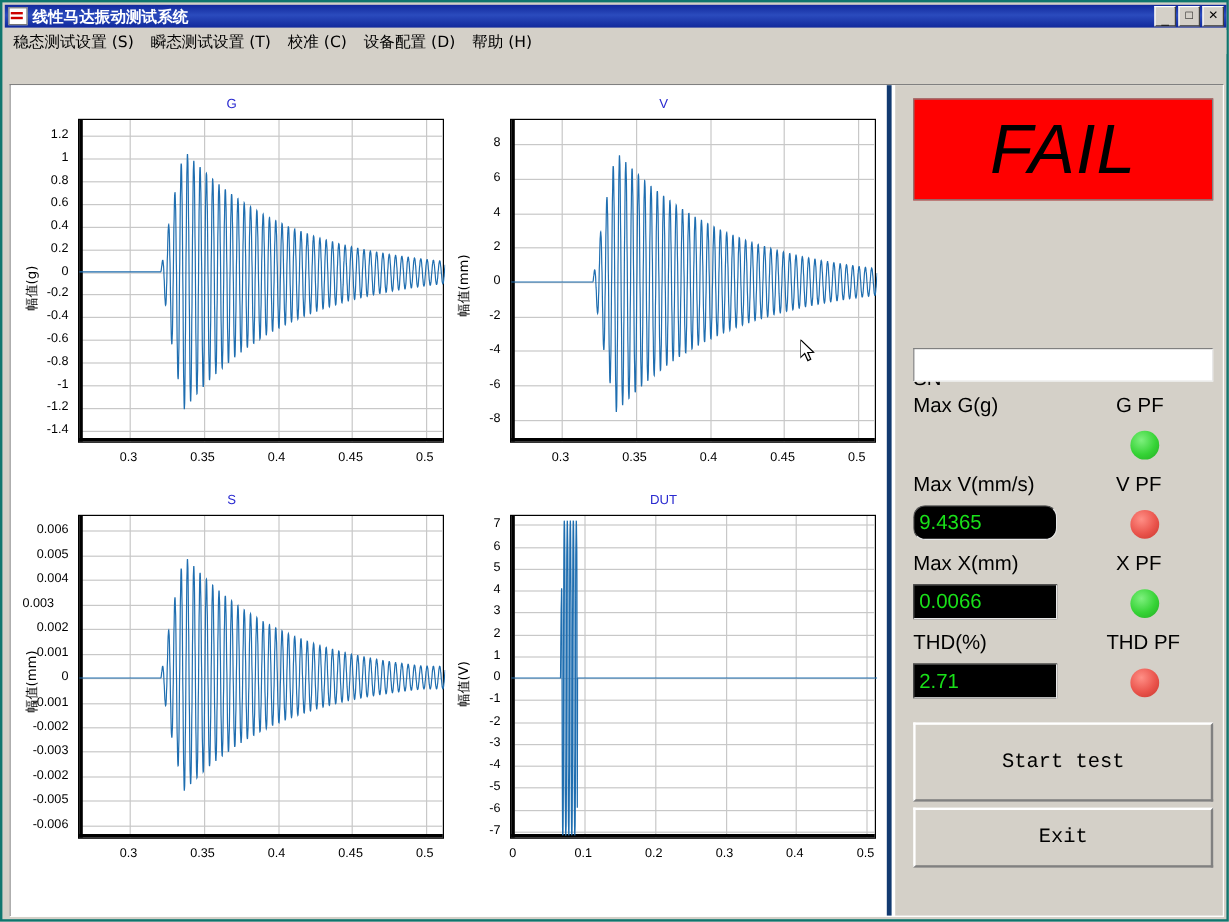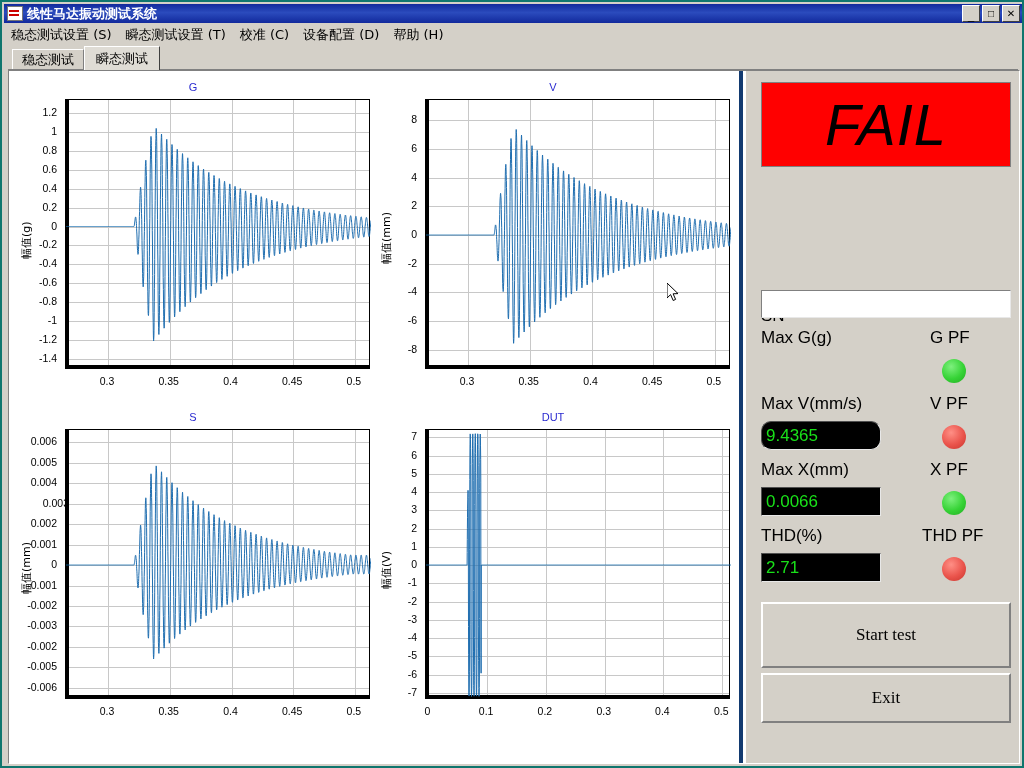--- a/index.html
+++ b/index.html
@@ -149,21 +149,21 @@
   }
   .num-val{font-size:17px;color:#19e019;font-family:"Liberation Sans",sans-serif;}
   .led{position:absolute;width:24px;height:24px;border-radius:50%;}
   .led.green{background:radial-gradient(circle at 38% 32%,#7ef07e,#36d336 55%,#22ac22);}
   .led.red{background:radial-gradient(circle at 38% 32%,#ff8f86,#ea544c 55%,#c8352d);}
   .btn{
     position:absolute;background:#d4d0c8;
     border-top:2px solid #ffffff;border-left:2px solid #ffffff;
     border-right:2px solid #808080;border-bottom:2px solid #808080;
     box-sizing:border-box;display:flex;align-items:center;justify-content:center;
-    font-size:17px;color:#000;font-family:Liberation Serif, serif;
+    font-size:17px;color:#000;font-family:Liberation Mono, monospace;
   }
   .cursor{
     position:absolute;width:12px;height:19px;pointer-events:none;z-index:30;
   }
 </style>
 </head>
 <body>
 
 <div class="window">
 
@@ -184,25 +184,20 @@
   </div>
 
   <div class="menubar">
     <div class="menu-item">稳态测试设置 (S)</div>
     <div class="menu-item">瞬态测试设置 (T)</div>
     <div class="menu-item">校准 (C)</div>
     <div class="menu-item">设备配置 (D)</div>
     <div class="menu-item">帮助 (H)</div>
   </div>
 
-  <div class="tabstrip">
-    <div class="tabline"></div>
-    <div class="tab inactive">稳态测试</div>
-    <div class="tab active">瞬态测试</div>
-  </div>
 
   <div class="content">
 
     <div class="charts-pane">
       <div id="chart-g" class="chart" style="left:0px;top:8px;width:368px;height:320px;">
           <div class="chart-title" style="top:2px;left:0;width:368px;">G</div>
           <div class="ylabel" style="left:10px;top:180px;">幅值(g)</div>
           <div class="plot" style="left:56px;top:20px;width:305px;height:270px;">
             <div class="gridline-h" style="top:13.2px;"></div>
             <div class="gridline-h" style="top:32.1px;"></div>
@@ -312,21 +307,21 @@
             <div class="gridline-v" style="left:288.9px;"></div>
             <div class="ax-spine-l"></div>
             <div class="ax-spine-b"></div>
             <svg class="wave" width="305" height="270" viewBox="0 0 305 270">
               <polyline points="0.0,135.0 0.1,135.0 0.2,135.0 0.4,135.0 0.5,135.0 0.6,135.0 0.7,135.0 0.8,135.0 0.9,135.0 1.1,135.0 1.2,135.0 1.3,135.0 1.4,135.0 1.5,135.0 1.6,135.0 1.8,135.0 1.9,135.0 2.0,135.0 2.1,135.0 2.2,135.0 2.3,135.0 2.5,135.0 2.6,135.0 2.7,135.0 2.8,135.0 2.9,135.0 3.0,135.0 3.2,135.0 3.3,135.0 3.4,135.0 3.5,135.0 3.6,135.0 3.8,135.0 3.9,135.0 4.0,135.0 4.1,135.0 4.2,135.0 4.3,135.0 4.5,135.0 4.6,135.0 4.7,135.0 4.8,135.0 4.9,135.0 5.0,135.0 5.2,135.0 5.3,135.0 5.4,135.0 5.5,135.0 5.6,135.0 5.7,135.0 5.9,135.0 6.0,135.0 6.1,135.0 6.2,135.0 6.3,135.0 6.5,135.0 6.6,135.0 6.7,135.0 6.8,135.0 6.9,135.0 7.0,135.0 7.2,135.0 7.3,135.0 7.4,135.0 7.5,135.0 7.6,135.0 7.7,135.0 7.9,135.0 8.0,135.0 8.1,135.0 8.2,135.0 8.3,135.0 8.4,135.0 8.6,135.0 8.7,135.0 8.8,135.0 8.9,135.0 9.0,135.0 9.1,135.0 9.3,135.0 9.4,135.0 9.5,135.0 9.6,135.0 9.7,135.0 9.9,135.0 10.0,135.0 10.1,135.0 10.2,135.0 10.3,135.0 10.4,135.0 10.6,135.0 10.7,135.0 10.8,135.0 10.9,135.0 11.0,135.0 11.1,135.0 11.3,135.0 11.4,135.0 11.5,135.0 11.6,135.0 11.7,135.0 11.8,135.0 12.0,135.0 12.1,135.0 12.2,135.0 12.3,135.0 12.4,135.0 12.6,135.0 12.7,135.0 12.8,135.0 12.9,135.0 13.0,135.0 13.1,135.0 13.3,135.0 13.4,135.0 13.5,135.0 13.6,135.0 13.7,135.0 13.8,135.0 14.0,135.0 14.1,135.0 14.2,135.0 14.3,135.0 14.4,135.0 14.5,135.0 14.7,135.0 14.8,135.0 14.9,135.0 15.0,135.0 15.1,135.0 15.2,135.0 15.4,135.0 15.5,135.0 15.6,135.0 15.7,135.0 15.8,135.0 16.0,135.0 16.1,135.0 16.2,135.0 16.3,135.0 16.4,135.0 16.5,135.0 16.7,135.0 16.8,135.0 16.9,135.0 17.0,135.0 17.1,135.0 17.2,135.0 17.4,135.0 17.5,135.0 17.6,135.0 17.7,135.0 17.8,135.0 17.9,135.0 18.1,135.0 18.2,135.0 18.3,135.0 18.4,135.0 18.5,135.0 18.7,135.0 18.8,135.0 18.9,135.0 19.0,135.0 19.1,135.0 19.2,135.0 19.4,135.0 19.5,135.0 19.6,135.0 19.7,135.0 19.8,135.0 19.9,135.0 20.1,135.0 20.2,135.0 20.3,135.0 20.4,135.0 20.5,135.0 20.6,135.0 20.8,135.0 20.9,135.0 21.0,135.0 21.1,135.0 21.2,135.0 21.4,135.0 21.5,135.0 21.6,135.0 21.7,135.0 21.8,135.0 21.9,135.0 22.1,135.0 22.2,135.0 22.3,135.0 22.4,135.0 22.5,135.0 22.6,135.0 22.8,135.0 22.9,135.0 23.0,135.0 23.1,135.0 23.2,135.0 23.3,135.0 23.5,135.0 23.6,135.0 23.7,135.0 23.8,135.0 23.9,135.0 24.0,135.0 24.2,135.0 24.3,135.0 24.4,135.0 24.5,135.0 24.6,135.0 24.8,135.0 24.9,135.0 25.0,135.0 25.1,135.0 25.2,135.0 25.3,135.0 25.5,135.0 25.6,135.0 25.7,135.0 25.8,135.0 25.9,135.0 26.0,135.0 26.2,135.0 26.3,135.0 26.4,135.0 26.5,135.0 26.6,135.0 26.7,135.0 26.9,135.0 27.0,135.0 27.1,135.0 27.2,135.0 27.3,135.0 27.4,135.0 27.6,135.0 27.7,135.0 27.8,135.0 27.9,135.0 28.0,135.0 28.2,135.0 28.3,135.0 28.4,135.0 28.5,135.0 28.6,135.0 28.7,135.0 28.9,135.0 29.0,135.0 29.1,135.0 29.2,135.0 29.3,135.0 29.4,135.0 29.6,135.0 29.7,135.0 29.8,135.0 29.9,135.0 30.0,135.0 30.1,135.0 30.3,135.0 30.4,135.0 30.5,135.0 30.6,135.0 30.7,135.0 30.9,135.0 31.0,135.0 31.1,135.0 31.2,135.0 31.3,135.0 31.4,135.0 31.6,135.0 31.7,135.0 31.8,135.0 31.9,135.0 32.0,135.0 32.1,135.0 32.3,135.0 32.4,135.0 32.5,135.0 32.6,135.0 32.7,135.0 32.8,135.0 33.0,135.0 33.1,135.0 33.2,135.0 33.3,135.0 33.4,135.0 33.6,135.0 33.7,135.0 33.8,135.0 33.9,135.0 34.0,135.0 34.1,135.0 34.3,135.0 34.4,135.0 34.5,135.0 34.6,135.0 34.7,135.0 34.8,135.0 35.0,135.0 35.1,135.0 35.2,135.0 35.3,135.0 35.4,135.0 35.5,135.0 35.7,135.0 35.8,135.0 35.9,135.0 36.0,135.0 36.1,135.0 36.2,135.0 36.4,135.0 36.5,135.0 36.6,135.0 36.7,135.0 36.8,135.0 37.0,135.0 37.1,135.0 37.2,135.0 37.3,135.0 37.4,135.0 37.5,135.0 37.7,135.0 37.8,135.0 37.9,135.0 38.0,135.0 38.1,135.0 38.2,135.0 38.4,135.0 38.5,135.0 38.6,135.0 38.7,135.0 38.8,135.0 38.9,135.0 39.1,135.0 39.2,135.0 39.3,135.0 39.4,135.0 39.5,135.0 39.6,135.0 39.8,135.0 39.9,135.0 40.0,135.0 40.1,135.0 40.2,135.0 40.4,135.0 40.5,135.0 40.6,135.0 40.7,135.0 40.8,135.0 40.9,135.0 41.1,135.0 41.2,135.0 41.3,135.0 41.4,135.0 41.5,135.0 41.6,135.0 41.8,135.0 41.9,135.0 42.0,135.0 42.1,135.0 42.2,135.0 42.3,135.0 42.5,135.0 42.6,135.0 42.7,135.0 42.8,135.0 42.9,135.0 43.1,135.0 43.2,135.0 43.3,135.0 43.4,135.0 43.5,135.0 43.6,135.0 43.8,135.0 43.9,135.0 44.0,135.0 44.1,135.0 44.2,135.0 44.3,135.0 44.5,135.0 44.6,135.0 44.7,135.0 44.8,135.0 44.9,135.0 45.0,135.0 45.2,135.0 45.3,135.0 45.4,135.0 45.5,135.0 45.6,135.0 45.8,135.0 45.9,135.0 46.0,135.0 46.1,135.0 46.2,135.0 46.3,135.0 46.5,135.0 46.6,135.0 46.7,135.0 46.8,135.0 46.9,135.0 47.0,135.0 47.2,135.0 47.3,135.0 47.4,135.0 47.5,135.0 47.6,135.0 47.7,135.0 47.9,135.0 48.0,135.0 48.1,135.0 48.2,135.0 48.3,135.0 48.4,135.0 48.6,135.0 48.7,135.0 48.8,135.0 48.9,135.0 49.0,135.0 49.2,135.0 49.3,135.0 49.4,135.0 49.5,135.0 49.6,135.0 49.7,135.0 49.9,135.0 50.0,135.0 50.1,135.0 50.2,135.0 50.3,135.0 50.4,135.0 50.6,135.0 50.7,135.0 50.8,135.0 50.9,135.0 51.0,135.0 51.1,135.0 51.3,135.0 51.4,135.0 51.5,135.0 51.6,135.0 51.7,135.0 51.8,135.0 52.0,135.0 52.1,135.0 52.2,135.0 52.3,135.0 52.4,135.0 52.6,135.0 52.7,135.0 52.8,135.0 52.9,135.0 53.0,135.0 53.1,135.0 53.3,135.0 53.4,135.0 53.5,135.0 53.6,135.0 53.7,135.0 53.8,135.0 54.0,135.0 54.1,135.0 54.2,135.0 54.3,135.0 54.4,135.0 54.5,135.0 54.7,135.0 54.8,135.0 54.9,135.0 55.0,135.0 55.1,135.0 55.3,135.0 55.4,135.0 55.5,135.0 55.6,135.0 55.7,135.0 55.8,135.0 56.0,135.0 56.1,135.0 56.2,135.0 56.3,135.0 56.4,135.0 56.5,135.0 56.7,135.0 56.8,135.0 56.9,135.0 57.0,135.0 57.1,135.0 57.2,135.0 57.4,135.0 57.5,135.0 57.6,135.0 57.7,135.0 57.8,135.0 58.0,135.0 58.1,135.0 58.2,135.0 58.3,135.0 58.4,135.0 58.5,135.0 58.7,135.0 58.8,135.0 58.9,135.0 59.0,135.0 59.1,135.0 59.2,135.0 59.4,135.0 59.5,135.0 59.6,135.0 59.7,135.0 59.8,135.0 59.9,135.0 60.1,135.0 60.2,135.0 60.3,135.0 60.4,135.0 60.5,135.0 60.6,135.0 60.8,135.0 60.9,135.0 61.0,135.0 61.1,135.0 61.2,135.0 61.4,135.0 61.5,135.0 61.6,135.0 61.7,135.0 61.8,135.0 61.9,135.0 62.1,135.0 62.2,135.0 62.3,135.0 62.4,135.0 62.5,135.0 62.6,135.0 62.8,135.0 62.9,135.0 63.0,135.0 63.1,135.0 63.2,135.0 63.3,135.0 63.5,135.0 63.6,135.0 63.7,135.0 63.8,135.0 63.9,135.0 64.0,135.0 64.2,135.0 64.3,135.0 64.4,135.0 64.5,135.0 64.6,135.0 64.8,135.0 64.9,135.0 65.0,135.0 65.1,135.0 65.2,135.0 65.3,135.0 65.5,135.0 65.6,135.0 65.7,135.0 65.8,135.0 65.9,135.0 66.0,135.0 66.2,135.0 66.3,135.0 66.4,135.0 66.5,135.0 66.6,135.0 66.7,135.0 66.9,135.0 67.0,135.0 67.1,135.0 67.2,135.0 67.3,135.0 67.5,135.0 67.6,135.0 67.7,135.0 67.8,135.0 67.9,135.0 68.0,134.9 68.2,134.6 68.3,134.0 68.4,133.3 68.5,132.5 68.6,131.6 68.7,130.5 68.9,129.5 69.0,128.5 69.1,127.5 69.2,126.7 69.3,126.0 69.4,125.5 69.6,125.3 69.7,125.3 69.8,125.7 69.9,126.3 70.0,127.3 70.1,128.6 70.3,130.2 70.4,132.1 70.5,134.2 70.6,136.4 70.7,138.8 70.9,141.2 71.0,143.7 71.1,146.2 71.2,148.6 71.3,150.8 71.4,152.9 71.6,154.6 71.7,156.1 71.8,157.2 71.9,157.8 72.0,158.0 72.1,157.7 72.3,156.9 72.4,155.6 72.5,153.8 72.6,151.5 72.7,148.7 72.8,145.5 73.0,141.9 73.1,138.0 73.2,133.8 73.3,129.2 73.4,124.5 73.6,119.8 73.7,115.3 73.8,111.0 73.9,107.0 74.0,103.4 74.1,100.4 74.3,98.0 74.4,96.3 74.5,95.3 74.6,95.1 74.7,95.7 74.8,97.1 75.0,99.4 75.1,102.4 75.2,106.2 75.3,110.8 75.4,115.9 75.5,121.6 75.7,127.7 75.8,134.1 75.9,140.3 76.0,146.4 76.1,152.5 76.3,158.4 76.4,164.0 76.5,169.1 76.6,173.7 76.7,177.6 76.8,180.7 77.0,183.0 77.1,184.3 77.2,184.7 77.3,184.1 77.4,182.5 77.5,179.9 77.7,176.4 77.8,171.9 77.9,166.6 78.0,160.6 78.1,153.9 78.2,146.7 78.4,139.1 78.5,131.0 78.6,122.4 78.7,114.0 78.8,105.7 78.9,97.9 79.1,90.7 79.2,84.3 79.3,78.7 79.4,74.2 79.5,70.8 79.7,68.7 79.8,67.8 79.9,68.2 80.0,70.0 80.1,73.1 80.2,77.6 80.4,83.2 80.5,89.9 80.6,97.7 80.7,106.3 80.8,115.7 80.9,125.5 81.1,135.7 81.2,145.2 81.3,154.7 81.4,163.9 81.5,172.7 81.6,180.8 81.8,188.2 81.9,194.6 82.0,199.9 82.1,204.0 82.2,206.8 82.4,208.2 82.5,208.1 82.6,206.6 82.7,203.7 82.8,199.3 82.9,193.6 83.1,186.7 83.2,178.7 83.3,169.7 83.4,159.9 83.5,149.4 83.6,138.6 83.8,126.9 83.9,114.9 84.0,103.2 84.1,92.0 84.2,81.4 84.3,71.9 84.5,63.4 84.6,56.3 84.7,50.7 84.8,46.7 84.9,44.4 85.0,43.8 85.2,45.1 85.3,48.1 85.4,52.9 85.5,59.4 85.6,67.5 85.8,77.0 85.9,87.7 86.0,99.5 86.1,112.1 86.2,125.3 86.3,138.5 86.5,151.0 86.6,163.3 86.7,175.1 86.8,186.3 86.9,196.6 87.0,205.7 87.2,213.6 87.3,220.0 87.4,224.7 87.5,227.7 87.6,228.9 87.7,227.9 87.9,224.9 88.0,220.1 88.1,213.7 88.2,205.7 88.3,196.4 88.4,185.9 88.6,174.4 88.7,162.2 88.8,149.5 88.9,136.5 89.0,122.6 89.2,108.8 89.3,95.6 89.4,83.1 89.5,71.8 89.6,61.6 89.7,53.0 89.9,46.0 90.0,40.8 90.1,37.4 90.2,35.9 90.3,36.4 90.4,38.8 90.6,43.1 90.7,49.2 90.8,57.0 90.9,66.3 91.0,76.9 91.1,88.6 91.3,101.2 91.4,114.4 91.5,127.9 91.6,141.1 91.7,153.5 91.9,165.6 92.0,177.0 92.1,187.6 92.2,197.1 92.3,205.3 92.4,212.2 92.6,217.5 92.7,221.2 92.8,223.1 92.9,223.4 93.0,221.9 93.1,218.7 93.3,213.9 93.4,207.5 93.5,199.8 93.6,190.8 93.7,180.7 93.8,169.7 94.0,158.1 94.1,146.1 94.2,133.8 94.3,120.6 94.4,107.7 94.6,95.4 94.7,83.9 94.8,73.5 94.9,64.2 95.0,56.4 95.1,50.2 95.3,45.6 95.4,42.8 95.5,41.8 95.6,42.6 95.7,45.3 95.8,49.7 96.0,55.8 96.1,63.4 96.2,72.3 96.3,82.5 96.4,93.7 96.5,105.7 96.7,118.2 96.8,131.0 96.9,143.2 97.0,154.8 97.1,166.0 97.2,176.6 97.4,186.4 97.5,195.0 97.6,202.5 97.7,208.7 97.8,213.4 98.0,216.5 98.1,218.1 98.2,217.9 98.3,216.2 98.4,212.9 98.5,208.1 98.7,201.8 98.8,194.2 98.9,185.6 99.0,175.9 99.1,165.5 99.2,154.4 99.4,143.1 99.5,131.3 99.6,118.9 99.7,106.9 99.8,95.5 99.9,84.9 100.1,75.2 100.2,66.8 100.3,59.8 100.4,54.2 100.5,50.3 100.6,48.0 100.8,47.4 100.9,48.5 101.0,51.4 101.1,55.9 101.2,61.9 101.4,69.3 101.5,78.0 101.6,87.8 101.7,98.5 101.8,109.9 101.9,121.7 102.1,133.8 102.2,145.0 102.3,155.9 102.4,166.3 102.5,176.1 102.6,185.1 102.8,193.0 102.9,199.8 103.0,205.3 103.1,209.4 103.2,212.1 103.3,213.2 103.5,212.8 103.6,210.8 103.7,207.4 103.8,202.6 103.9,196.4 104.1,189.1 104.2,180.7 104.3,171.5 104.4,161.5 104.5,151.1 104.6,140.4 104.8,129.1 104.9,117.5 105.0,106.3 105.1,95.7 105.2,85.9 105.3,77.1 105.5,69.4 105.6,63.1 105.7,58.1 105.8,54.7 105.9,52.9 106.0,52.7 106.2,54.1 106.3,57.1 106.4,61.6 106.5,67.6 106.6,74.8 106.8,83.2 106.9,92.6 107.0,102.8 107.1,113.6 107.2,124.8 107.3,136.1 107.5,146.5 107.6,156.7 107.7,166.4 107.8,175.5 107.9,183.7 108.0,191.0 108.2,197.1 108.3,202.0 108.4,205.6 108.5,207.8 108.6,208.5 108.7,207.9 108.9,205.7 109.0,202.2 109.1,197.4 109.2,191.4 109.3,184.3 109.4,176.2 109.6,167.4 109.7,157.9 109.8,148.1 109.9,137.9 110.0,127.2 110.2,116.4 110.3,105.9 110.4,96.1 110.5,87.0 110.6,79.0 110.7,72.0 110.9,66.3 111.0,62.0 111.1,59.1 111.2,57.7 111.3,57.8 111.4,59.4 111.6,62.6 111.7,67.1 111.8,72.9 111.9,80.0 112.0,88.1 112.1,97.1 112.3,106.8 112.4,117.1 112.5,127.7 112.6,138.1 112.7,147.8 112.8,157.3 113.0,166.3 113.1,174.7 113.2,182.3 113.3,188.9 113.4,194.4 113.6,198.8 113.7,201.9 113.8,203.7 113.9,204.1 114.0,203.2 114.1,200.9 114.3,197.4 114.4,192.6 114.5,186.7 114.6,179.8 114.7,172.1 114.8,163.7 115.0,154.7 115.1,145.3 115.2,135.8 115.3,125.5 115.4,115.4 115.5,105.7 115.7,96.6 115.8,88.3 115.9,80.9 116.0,74.6 116.1,69.5 116.3,65.7 116.4,63.2 116.5,62.2 116.6,62.6 116.7,64.5 116.8,67.7 117.0,72.2 117.1,77.9 117.2,84.8 117.3,92.6 117.4,101.2 117.5,110.5 117.7,120.2 117.8,130.2 117.9,139.8 118.0,148.9 118.1,157.8 118.2,166.1 118.4,173.9 118.5,180.8 118.6,186.8 118.7,191.8 118.8,195.7 119.0,198.4 119.1,199.8 119.2,199.9 119.3,198.8 119.4,196.4 119.5,192.8 119.7,188.1 119.8,182.4 119.9,175.7 120.0,168.3 120.1,160.2 120.2,151.7 120.4,142.9 120.5,133.8 120.6,124.1 120.7,114.6 120.8,105.6 120.9,97.2 121.1,89.5 121.2,82.8 121.3,77.1 121.4,72.5 121.5,69.2 121.6,67.2 121.8,66.5 121.9,67.2 122.0,69.2 122.1,72.5 122.2,77.0 122.4,82.6 122.5,89.2 122.6,96.8 122.7,105.0 122.8,113.8 122.9,123.0 123.1,132.4 123.2,141.3 123.3,149.9 123.4,158.1 123.5,165.8 123.6,173.0 123.8,179.3 123.9,184.8 124.0,189.3 124.1,192.7 124.2,194.9 124.3,196.0 124.5,195.9 124.6,194.6 124.7,192.1 124.8,188.5 124.9,183.9 125.1,178.3 125.2,171.9 125.3,164.8 125.4,157.1 125.5,149.0 125.6,140.6 125.8,132.0 125.9,122.9 126.0,114.1 126.1,105.7 126.2,97.9 126.3,90.9 126.5,84.7 126.6,79.6 126.7,75.5 126.8,72.7 126.9,71.0 127.0,70.7 127.2,71.5 127.3,73.7 127.4,77.0 127.5,81.5 127.6,87.0 127.7,93.4 127.9,100.6 128.0,108.5 128.1,116.8 128.2,125.6 128.3,134.4 128.5,142.6 128.6,150.6 128.7,158.3 128.8,165.4 128.9,172.0 129.0,177.8 129.2,182.8 129.3,186.8 129.4,189.8 129.5,191.7 129.6,192.4 129.7,192.1 129.9,190.6 130.0,188.1 130.1,184.5 130.2,179.9 130.3,174.5 130.4,168.3 130.6,161.5 130.7,154.2 130.8,146.5 130.9,138.7 131.0,130.4 131.2,121.9 131.3,113.6 131.4,105.9 131.5,98.7 131.6,92.2 131.7,86.6 131.9,82.0 132.0,78.4 132.1,76.0 132.2,74.7 132.3,74.6 132.4,75.7 132.6,77.9 132.7,81.3 132.8,85.7 132.9,91.0 133.0,97.2 133.1,104.1 133.3,111.7 133.4,119.6 133.5,127.8 133.6,136.1 133.7,143.7 133.8,151.2 134.0,158.3 134.1,164.9 134.2,171.0 134.3,176.3 134.4,180.8 134.6,184.3 134.7,186.9 134.8,188.5 134.9,189.0 135.0,188.5 135.1,186.9 135.3,184.3 135.4,180.7 135.5,176.3 135.6,171.0 135.7,165.1 135.8,158.6 136.0,151.6 136.1,144.3 136.2,136.9 136.3,129.0 136.4,121.0 136.5,113.4 136.7,106.2 136.8,99.5 136.9,93.6 137.0,88.6 137.1,84.4 137.2,81.3 137.4,79.2 137.5,78.2 137.6,78.3 137.7,79.6 137.8,81.9 138.0,85.2 138.1,89.6 138.2,94.8 138.3,100.8 138.4,107.4 138.5,114.6 138.7,122.1 138.8,129.9 138.9,137.5 139.0,144.7 139.1,151.6 139.2,158.2 139.4,164.4 139.5,169.9 139.6,174.8 139.7,178.8 139.8,182.0 139.9,184.2 140.1,185.5 140.2,185.8 140.3,185.0 140.4,183.3 140.5,180.7 140.7,177.2 140.8,172.8 140.9,167.7 141.0,162.0 141.1,155.8 141.2,149.2 141.4,142.3 141.5,135.3 141.6,127.8 141.7,120.3 141.8,113.2 141.9,106.6 142.1,100.5 142.2,95.1 142.3,90.5 142.4,86.7 142.5,84.0 142.6,82.2 142.8,81.5 142.9,81.9 143.0,83.2 143.1,85.6 143.2,89.0 143.4,93.2 143.5,98.3 143.6,104.1 143.7,110.4 143.8,117.2 143.9,124.4 144.1,131.7 144.2,138.8 144.3,145.5 144.4,152.0 144.5,158.1 144.6,163.7 144.8,168.8 144.9,173.2 145.0,176.9 145.1,179.7 145.2,181.6 145.3,182.6 145.5,182.7 145.6,181.8 145.7,180.0 145.8,177.4 145.9,173.9 146.0,169.6 146.2,164.7 146.3,159.2 146.4,153.3 146.5,147.0 146.6,140.5 146.8,133.9 146.9,126.7 147.0,119.8 147.1,113.2 147.2,107.0 147.3,101.4 147.5,96.5 147.6,92.3 147.7,89.0 147.8,86.6 147.9,85.2 148.0,84.7 148.2,85.2 148.3,86.7 148.4,89.2 148.5,92.5 148.6,96.7 148.7,101.6 148.9,107.1 149.0,113.2 149.1,119.7 149.2,126.4 149.3,133.4 149.4,139.9 149.6,146.1 149.7,152.2 149.8,157.8 149.9,163.1 150.0,167.7 150.2,171.7 150.3,175.0 150.4,177.4 150.5,179.1 150.6,179.8 150.7,179.7 150.9,178.7 151.0,176.9 151.1,174.2 151.2,170.8 151.3,166.6 151.4,161.9 151.6,156.7 151.7,151.0 151.8,145.1 151.9,138.9 152.0,132.5 152.1,125.9 152.3,119.4 152.4,113.3 152.5,107.6 152.6,102.4 152.7,97.9 152.9,94.2 153.0,91.2 153.1,89.2 153.2,88.0 153.3,87.7 153.4,88.4 153.6,90.0 153.7,92.5 153.8,95.8 153.9,99.9 154.0,104.6 154.1,109.9 154.3,115.7 154.4,121.9 154.5,128.3 154.6,134.8 154.7,140.8 154.8,146.7 155.0,152.3 155.1,157.5 155.2,162.3 155.3,166.6 155.4,170.2 155.6,173.1 155.7,175.3 155.8,176.7 155.9,177.2 156.0,176.9 156.1,175.8 156.3,173.9 156.4,171.2 156.5,167.9 156.6,163.9 156.7,159.3 156.8,154.3 157.0,148.9 157.1,143.3 157.2,137.5 157.3,131.4 157.4,125.1 157.5,119.1 157.7,113.4 157.8,108.2 157.9,103.4 158.0,99.3 158.1,96.0 158.2,93.4 158.4,91.6 158.5,90.7 158.6,90.6 158.7,91.5 158.8,93.1 159.0,95.6 159.1,98.9 159.2,102.8 159.3,107.4 159.4,112.5 159.5,118.1 159.7,123.9 159.8,130.0 159.9,136.0 160.0,141.6 160.1,147.1 160.2,152.3 160.4,157.2 160.5,161.6 160.6,165.5 160.7,168.7 160.8,171.3 160.9,173.2 161.1,174.3 161.2,174.7 161.3,174.3 161.4,173.1 161.5,171.1 161.6,168.5 161.8,165.2 161.9,161.3 162.0,156.9 162.1,152.1 162.2,147.0 162.4,141.7 162.5,136.2 162.6,130.4 162.7,124.5 162.8,118.9 162.9,113.6 163.1,108.8 163.2,104.5 163.3,100.8 163.4,97.7 163.5,95.5 163.6,94.0 163.8,93.3 163.9,93.4 164.0,94.3 164.1,96.1 164.2,98.6 164.3,101.8 164.5,105.6 164.6,110.0 164.7,114.9 164.8,120.2 164.9,125.7 165.1,131.5 165.2,137.0 165.3,142.3 165.4,147.4 165.5,152.2 165.6,156.7 165.8,160.8 165.9,164.3 166.0,167.3 166.1,169.6 166.2,171.2 166.3,172.1 166.5,172.3 166.6,171.7 166.7,170.5 166.8,168.5 166.9,165.9 167.0,162.7 167.2,158.9 167.3,154.7 167.4,150.1 167.5,145.3 167.6,140.2 167.8,135.1 167.9,129.5 168.0,124.0 168.1,118.8 168.2,113.9 168.3,109.5 168.5,105.5 168.6,102.2 168.7,99.5 168.8,97.5 168.9,96.2 169.0,95.7 169.2,96.0 169.3,97.0 169.4,98.8 169.5,101.3 169.6,104.5 169.7,108.2 169.9,112.4 170.0,117.1 170.1,122.1 170.2,127.4 170.3,132.8 170.4,138.0 170.6,142.9 170.7,147.6 170.8,152.1 170.9,156.3 171.0,160.0 171.2,163.2 171.3,165.8 171.4,167.9 171.5,169.3 171.6,170.0 171.7,170.0 171.9,169.3 172.0,168.0 172.1,166.0 172.2,163.4 172.3,160.3 172.4,156.7 172.6,152.7 172.7,148.3 172.8,143.7 172.9,138.9 173.0,134.0 173.1,128.7 173.3,123.7 173.4,118.8 173.5,114.3 173.6,110.2 173.7,106.6 173.8,103.6 174.0,101.1 174.1,99.4 174.2,98.4 174.3,98.1 174.4,98.5 174.6,99.6 174.7,101.4 174.8,103.9 174.9,107.0 175.0,110.6 175.1,114.7 175.3,119.1 175.4,123.9 175.5,128.9 175.6,134.0 175.7,138.7 175.8,143.3 176.0,147.8 176.1,151.9 176.2,155.7 176.3,159.1 176.4,162.1 176.5,164.4 176.7,166.2 176.8,167.4 176.9,167.9 177.0,167.8 177.1,167.1 177.3,165.7 177.4,163.7 177.5,161.2 177.6,158.1 177.7,154.6 177.8,150.8 178.0,146.6 178.1,142.2 178.2,137.7 178.3,133.0 178.4,128.1 178.5,123.4 178.7,118.9 178.8,114.7 178.9,110.9 179.0,107.7 179.1,104.9 179.2,102.8 179.4,101.3 179.5,100.4 179.6,100.3 179.7,100.8 179.8,102.0 180.0,103.9 180.1,106.3 180.2,109.3 180.3,112.8 180.4,116.7 180.5,121.0 180.7,125.5 180.8,130.2 180.9,135.0 181.0,139.4 181.1,143.7 181.2,147.8 181.4,151.7 181.5,155.2 181.6,158.3 181.7,160.9 181.8,163.1 181.9,164.6 182.1,165.6 182.2,166.0 182.3,165.8 182.4,164.9 182.5,163.5 182.6,161.5 182.8,159.1 182.9,156.1 183.0,152.7 183.1,149.0 183.2,145.1 183.4,140.9 183.5,136.7 183.6,132.2 183.7,127.6 183.8,123.2 183.9,119.0 184.1,115.1 184.2,111.7 184.3,108.7 184.4,106.3 184.5,104.4 184.6,103.1 184.8,102.4 184.9,102.4 185.0,103.0 185.1,104.3 185.2,106.2 185.3,108.6 185.5,111.5 185.6,114.9 185.7,118.6 185.8,122.7 185.9,127.0 186.0,131.5 186.2,135.9 186.3,140.0 186.4,144.0 186.5,147.8 186.6,151.4 186.8,154.6 186.9,157.5 187.0,159.8 187.1,161.7 187.2,163.1 187.3,163.9 187.5,164.1 187.6,163.8 187.7,162.9 187.8,161.5 187.9,159.5 188.0,157.1 188.2,154.2 188.3,151.0 188.4,147.4 188.5,143.7 188.6,139.7 188.7,135.7 188.9,131.4 189.0,127.2 189.1,123.0 189.2,119.2 189.3,115.6 189.5,112.5 189.6,109.8 189.7,107.6 189.8,105.9 189.9,104.8 190.0,104.3 190.2,104.4 190.3,105.2 190.4,106.5 190.5,108.3 190.6,110.7 190.7,113.5 190.9,116.8 191.0,120.4 191.1,124.3 191.2,128.3 191.3,132.5 191.4,136.6 191.6,140.5 191.7,144.2 191.8,147.8 191.9,151.1 192.0,154.0 192.2,156.6 192.3,158.8 192.4,160.4 192.5,161.6 192.6,162.3 192.7,162.4 192.9,162.0 193.0,161.0 193.1,159.5 193.2,157.6 193.3,155.2 193.4,152.5 193.6,149.4 193.7,146.0 193.8,142.4 193.9,138.7 194.0,134.9 194.1,130.8 194.3,126.8 194.4,123.0 194.5,119.4 194.6,116.1 194.7,113.3 194.8,110.8 195.0,108.8 195.1,107.4 195.2,106.5 195.3,106.1 195.4,106.4 195.6,107.2 195.7,108.5 195.8,110.3 195.9,112.7 196.0,115.4 196.1,118.5 196.3,122.0 196.4,125.7 196.5,129.6 196.6,133.5 196.7,137.3 196.8,140.9 197.0,144.4 197.1,147.7 197.2,150.7 197.3,153.4 197.4,155.8 197.5,157.7 197.7,159.2 197.8,160.2 197.9,160.7 198.0,160.7 198.1,160.2 198.2,159.2 198.4,157.7 198.5,155.8 198.6,153.5 198.7,150.8 198.8,147.9 199.0,144.6 199.1,141.2 199.2,137.7 199.3,134.1 199.4,130.3 199.5,126.5 199.7,123.0 199.8,119.7 199.9,116.7 200.0,114.0 200.1,111.8 200.2,110.1 200.4,108.8 200.5,108.1 200.6,107.9 200.7,108.2 200.8,109.0 200.9,110.4 201.1,112.2 201.2,114.5 201.3,117.2 201.4,120.2 201.5,123.5 201.7,127.0 201.8,130.6 201.9,134.4 202.0,137.9 202.1,141.2 202.2,144.5 202.4,147.5 202.5,150.3 202.6,152.8 202.7,154.9 202.8,156.7 202.9,158.0 203.1,158.8 203.2,159.2 203.3,159.1 203.4,158.5 203.5,157.5 203.6,156.0 203.8,154.2 203.9,151.9 204.0,149.3 204.1,146.5 204.2,143.4 204.4,140.2 204.5,136.9 204.6,133.4 204.7,129.8 204.8,126.3 204.9,123.0 205.1,120.0 205.2,117.2 205.3,114.8 205.4,112.8 205.5,111.3 205.6,110.2 205.8,109.6 205.9,109.5 206.0,109.9 206.1,110.8 206.2,112.2 206.3,114.0 206.5,116.2 206.6,118.8 206.7,121.7 206.8,124.8 206.9,128.2 207.0,131.6 207.2,135.1 207.3,138.4 207.4,141.5 207.5,144.5 207.6,147.4 207.8,149.9 207.9,152.2 208.0,154.1 208.1,155.7 208.2,156.8 208.3,157.5 208.5,157.8 208.6,157.6 208.7,157.0 208.8,155.9 208.9,154.4 209.0,152.6 209.2,150.4 209.3,147.9 209.4,145.2 209.5,142.3 209.6,139.2 209.7,136.1 209.9,132.8 210.0,129.4 210.1,126.2 210.2,123.1 210.3,120.3 210.4,117.8 210.6,115.6 210.7,113.8 210.8,112.5 210.9,111.5 211.0,111.1 211.2,111.1 211.3,111.6 211.4,112.5 211.5,113.9 211.6,115.7 211.7,117.8 211.9,120.3 212.0,123.1 212.1,126.1 212.2,129.2 212.3,132.5 212.4,135.8 212.6,138.8 212.7,141.7 212.8,144.5 212.9,147.1 213.0,149.5 213.1,151.6 213.3,153.3 213.4,154.7 213.5,155.7 213.6,156.2 213.7,156.4 213.9,156.1 214.0,155.5 214.1,154.4 214.2,152.9 214.3,151.1 214.4,149.0 214.6,146.6 214.7,144.0 214.8,141.3 214.9,138.4 215.0,135.4 215.1,132.3 215.3,129.1 215.4,126.1 215.5,123.3 215.6,120.7 215.7,118.4 215.8,116.4 216.0,114.8 216.1,113.6 216.2,112.8 216.3,112.5 216.4,112.6 216.6,113.1 216.7,114.1 216.8,115.4 216.9,117.2 217.0,119.3 217.1,121.7 217.3,124.4 217.4,127.2 217.5,130.2 217.6,133.3 217.7,136.3 217.8,139.1 218.0,141.9 218.1,144.5 218.2,146.9 218.3,149.1 218.4,150.9 218.5,152.5 218.7,153.7 218.8,154.6 218.9,155.0 219.0,155.1 219.1,154.8 219.2,154.1 219.4,153.0 219.5,151.5 219.6,149.8 219.7,147.7 219.8,145.5 220.0,143.0 220.1,140.3 220.2,137.6 220.3,134.8 220.4,131.8 220.5,128.9 220.7,126.1 220.8,123.5 220.9,121.1 221.0,119.0 221.1,117.2 221.2,115.7 221.4,114.7 221.5,114.0 221.6,113.8 221.7,114.0 221.8,114.6 221.9,115.6 222.1,116.9 222.2,118.7 222.3,120.7 222.4,123.0 222.5,125.5 222.6,128.3 222.8,131.1 222.9,134.0 223.0,136.8 223.1,139.4 223.2,142.0 223.4,144.4 223.5,146.6 223.6,148.6 223.7,150.3 223.8,151.7 223.9,152.8 224.1,153.5 224.2,153.9 224.3,153.9 224.4,153.5 224.5,152.7 224.6,151.7 224.8,150.2 224.9,148.5 225.0,146.6 225.1,144.4 225.2,142.0 225.3,139.5 225.5,136.9 225.6,134.2 225.7,131.4 225.8,128.7 225.9,126.1 226.1,123.7 226.2,121.5 226.3,119.5 226.4,117.9 226.5,116.7 226.6,115.7 226.8,115.2 226.9,115.1 227.0,115.3 227.1,116.0 227.2,117.0 227.3,118.3 227.5,120.0 227.6,122.0 227.7,124.2 227.8,126.6 227.9,129.2 228.0,131.9 228.2,134.6 228.3,137.2 228.4,139.7 228.5,142.1 228.6,144.3 228.8,146.3 228.9,148.1 229.0,149.7 229.1,151.0 229.2,151.9 229.3,152.5 229.5,152.8 229.6,152.7 229.7,152.3 229.8,151.5 229.9,150.4 230.0,149.0 230.2,147.4 230.3,145.5 230.4,143.4 230.5,141.1 230.6,138.7 230.7,136.3 230.9,133.7 231.0,131.1 231.1,128.5 231.2,126.1 231.3,123.9 231.4,121.9 231.6,120.1 231.7,118.7 231.8,117.5 231.9,116.8 232.0,116.3 232.2,116.3 232.3,116.6 232.4,117.3 232.5,118.3 232.6,119.6 232.7,121.3 232.9,123.2 233.0,125.3 233.1,127.6 233.2,130.1 233.3,132.6 233.4,135.2 233.6,137.6 233.7,139.9 233.8,142.1 233.9,144.1 234.0,146.0 234.1,147.7 234.3,149.1 234.4,150.2 234.5,151.0 234.6,151.5 234.7,151.7 234.8,151.6 235.0,151.1 235.1,150.3 235.2,149.2 235.3,147.9 235.4,146.3 235.6,144.4 235.7,142.4 235.8,140.3 235.9,138.0 236.0,135.7 236.1,133.3 236.3,130.8 236.4,128.5 236.5,126.2 236.6,124.1 236.7,122.3 236.8,120.7 237.0,119.4 237.1,118.4 237.2,117.7 237.3,117.4 237.4,117.4 237.5,117.8 237.7,118.5 237.8,119.5 237.9,120.8 238.0,122.4 238.1,124.3 238.3,126.3 238.4,128.5 238.5,130.9 238.6,133.3 238.7,135.6 238.8,137.9 239.0,140.0 239.1,142.1 239.2,144.0 239.3,145.7 239.4,147.2 239.5,148.5 239.7,149.5 239.8,150.2 239.9,150.6 240.0,150.7 240.1,150.5 240.2,150.0 240.4,149.2 240.5,148.1 240.6,146.8 240.7,145.2 240.8,143.5 241.0,141.6 241.1,139.5 241.2,137.4 241.3,135.2 241.4,132.9 241.5,130.6 241.7,128.4 241.8,126.3 241.9,124.4 242.0,122.7 242.1,121.3 242.2,120.1 242.4,119.2 242.5,118.7 242.6,118.4 242.7,118.5 242.8,118.9 242.9,119.7 243.1,120.7 243.2,122.0 243.3,123.5 243.4,125.3 243.5,127.3 243.6,129.4 243.8,131.6 243.9,133.8 244.0,136.0 244.1,138.1 244.2,140.1 244.4,142.0 244.5,143.8 244.6,145.4 244.7,146.8 244.8,147.9 244.9,148.8 245.1,149.4 245.2,149.7 245.3,149.8 245.4,149.5 245.5,149.0 245.6,148.2 245.8,147.1 245.9,145.8 246.0,144.3 246.1,142.6 246.2,140.8 246.3,138.9 246.5,136.8 246.6,134.8 246.7,132.6 246.8,130.4 246.9,128.4 247.0,126.5 247.2,124.7 247.3,123.2 247.4,121.9 247.5,120.8 247.6,120.1 247.8,119.6 247.9,119.4 248.0,119.6 248.1,120.0 248.2,120.8 248.3,121.8 248.5,123.0 248.6,124.5 248.7,126.3 248.8,128.1 248.9,130.1 249.0,132.2 249.2,134.4 249.3,136.4 249.4,138.3 249.5,140.2 249.6,142.0 249.7,143.6 249.9,145.0 250.0,146.3 250.1,147.3 250.2,148.1 250.3,148.6 250.5,148.9 250.6,148.9 250.7,148.6 250.8,148.0 250.9,147.2 251.0,146.2 251.2,144.9 251.3,143.4 251.4,141.8 251.5,140.1 251.6,138.2 251.7,136.3 251.9,134.4 252.0,132.3 252.1,130.3 252.2,128.4 252.3,126.6 252.4,125.0 252.6,123.6 252.7,122.4 252.8,121.5 252.9,120.8 253.0,120.5 253.1,120.4 253.3,120.6 253.4,121.0 253.5,121.8 253.6,122.8 253.7,124.0 253.9,125.5 254.0,127.1 254.1,128.9 254.2,130.8 254.3,132.8 254.4,134.8 254.6,136.7 254.7,138.5 254.8,140.2 254.9,141.9 255.0,143.4 255.1,144.7 255.3,145.8 255.4,146.8 255.5,147.4 255.6,147.9 255.7,148.1 255.8,148.0 256.0,147.7 256.1,147.1 256.2,146.3 256.3,145.3 256.4,144.0 256.6,142.6 256.7,141.1 256.8,139.4 256.9,137.7 257.0,135.9 257.1,134.0 257.3,132.1 257.4,130.2 257.5,128.4 257.6,126.8 257.7,125.3 257.8,124.0 258.0,123.0 258.1,122.2 258.2,121.6 258.3,121.3 258.4,121.3 258.5,121.5 258.7,122.0 258.8,122.8 258.9,123.7 259.0,125.0 259.1,126.4 259.2,127.9 259.4,129.6 259.5,131.4 259.6,133.3 259.7,135.2 259.8,136.9 260.0,138.6 260.1,140.3 260.2,141.8 260.3,143.1 260.4,144.4 260.5,145.4 260.7,146.2 260.8,146.8 260.9,147.2 261.0,147.3 261.1,147.2 261.2,146.8 261.4,146.2 261.5,145.4 261.6,144.4 261.7,143.2 261.8,141.9 261.9,140.4 262.1,138.8 262.2,137.2 262.3,135.5 262.4,133.7 262.5,131.9 262.7,130.1 262.8,128.5 262.9,127.0 263.0,125.6 263.1,124.5 263.2,123.5 263.4,122.8 263.5,122.3 263.6,122.1 263.7,122.1 263.8,122.4 263.9,122.9 264.1,123.7 264.2,124.6 264.3,125.8 264.4,127.2 264.5,128.7 264.6,130.3 264.8,132.0 264.9,133.8 265.0,135.5 265.1,137.2 265.2,138.7 265.3,140.2 265.5,141.6 265.6,142.9 265.7,144.0 265.8,144.9 265.9,145.7 266.1,146.2 266.2,146.5 266.3,146.5 266.4,146.4 266.5,146.0 266.6,145.4 266.8,144.6 266.9,143.6 267.0,142.5 267.1,141.2 267.2,139.8 267.3,138.3 267.5,136.7 267.6,135.1 267.7,133.4 267.8,131.7 267.9,130.1 268.0,128.6 268.2,127.2 268.3,125.9 268.4,124.9 268.5,124.0 268.6,123.4 268.8,123.0 268.9,122.8 269.0,122.9 269.1,123.2 269.2,123.8 269.3,124.5 269.5,125.5 269.6,126.6 269.7,127.9 269.8,129.4 269.9,130.9 270.0,132.5 270.2,134.2 270.3,135.8 270.4,137.3 270.5,138.8 270.6,140.2 270.7,141.5 270.9,142.7 271.0,143.7 271.1,144.5 271.2,145.1 271.3,145.6 271.4,145.8 271.6,145.8 271.7,145.7 271.8,145.3 271.9,144.7 272.0,143.9 272.2,142.9 272.3,141.8 272.4,140.6 272.5,139.2 272.6,137.8 272.7,136.3 272.9,134.8 273.0,133.2 273.1,131.6 273.2,130.1 273.3,128.7 273.4,127.4 273.6,126.3 273.7,125.3 273.8,124.6 273.9,124.0 274.0,123.7 274.1,123.6 274.3,123.7 274.4,124.0 274.5,124.6 274.6,125.3 274.7,126.3 274.9,127.4 275.0,128.6 275.1,130.0 275.2,131.5 275.3,133.0 275.4,134.6 275.6,136.1 275.7,137.5 275.8,138.9 275.9,140.2 276.0,141.4 276.1,142.4 276.3,143.3 276.4,144.1 276.5,144.6 276.6,145.0 276.7,145.2 276.8,145.2 277.0,145.0 277.1,144.5 277.2,143.9 277.3,143.2 277.4,142.2 277.6,141.2 277.7,140.0 277.8,138.7 277.9,137.3 278.0,135.9 278.1,134.5 278.3,133.0 278.4,131.5 278.5,130.1 278.6,128.8 278.7,127.6 278.8,126.6 279.0,125.7 279.1,125.1 279.2,124.6 279.3,124.3 279.4,124.3 279.5,124.4 279.7,124.8 279.8,125.3 279.9,126.1 280.0,127.0 280.1,128.1 280.2,129.3 280.4,130.6 280.5,132.0 280.6,133.4 280.7,134.9 280.8,136.3 281.0,137.6 281.1,138.9 281.2,140.1 281.3,141.2 281.4,142.2 281.5,143.0 281.7,143.7 281.8,144.2 281.9,144.5 282.0,144.6 282.1,144.5 282.2,144.3 282.4,143.9 282.5,143.3 282.6,142.5 282.7,141.6 282.8,140.6 282.9,139.4 283.1,138.2 283.2,136.9 283.3,135.6 283.4,134.2 283.5,132.8 283.6,131.4 283.8,130.1 283.9,128.9 284.0,127.8 284.1,126.9 284.2,126.1 284.4,125.5 284.5,125.1 284.6,124.9 284.7,124.9 284.8,125.1 284.9,125.5 285.1,126.0 285.2,126.8 285.3,127.7 285.4,128.7 285.5,129.9 285.6,131.1 285.8,132.4 285.9,133.8 286.0,135.2 286.1,136.5 286.2,137.7 286.3,138.9 286.5,140.0 286.6,141.0 286.7,141.9 286.8,142.7 286.9,143.3 287.1,143.8 287.2,144.0 287.3,144.1 287.4,144.0 287.5,143.8 287.6,143.4 287.8,142.8 287.9,142.0 288.0,141.1 288.1,140.1 288.2,139.0 288.3,137.8 288.5,136.6 288.6,135.3 288.7,134.0 288.8,132.6 288.9,131.3 289.0,130.0 289.2,128.9 289.3,127.9 289.4,127.0 289.5,126.2 289.6,125.7 289.8,125.3 289.9,125.1 290.0,125.1 290.1,125.3 290.2,125.7 290.3,126.3 290.5,127.1 290.6,128.0 290.7,129.0 290.8,130.2 290.9,131.4 291.0,132.7 291.2,134.1 291.3,135.5 291.4,136.7 291.5,138.0 291.6,139.1 291.7,140.2 291.9,141.2 292.0,142.1 292.1,142.8 292.2,143.4 292.3,143.8 292.4,144.0 292.6,144.1 292.7,144.0 292.8,143.7 292.9,143.2 293.0,142.6 293.2,141.8 293.3,140.9 293.4,139.9 293.5,138.8 293.6,137.6 293.7,136.3 293.9,135.0 294.0,133.7 294.1,132.3 294.2,131.0 294.3,129.8 294.4,128.7 294.6,127.7 294.7,126.8 294.8,126.2 294.9,125.6 295.0,125.3 295.1,125.2 295.3,125.2 295.4,125.5 295.5,125.9 295.6,126.5 295.7,127.3 295.8,128.2 296.0,129.3 296.1,130.4 296.2,131.7 296.3,133.0 296.4,134.4 296.6,135.7 296.7,137.0 296.8,138.2 296.9,139.3 297.0,140.4 297.1,141.4 297.3,142.2 297.4,142.9 297.5,143.4 297.6,143.8 297.7,144.0 297.8,144.0 298.0,143.9 298.1,143.5 298.2,143.0 298.3,142.4 298.4,141.6 298.5,140.7 298.7,139.6 298.8,138.5 298.9,137.3 299.0,136.1 299.1,134.8 299.3,133.4 299.4,132.1 299.5,130.8 299.6,129.6 299.7,128.5 299.8,127.5 300.0,126.7 300.1,126.1 300.2,125.6 300.3,125.3 300.4,125.2 300.5,125.3 300.7,125.6 300.8,126.0 300.9,126.7 301.0,127.5 301.1,128.5 301.2,129.5 301.4,130.7 301.5,132.0 301.6,133.3 301.7,134.7 301.8,136.0 302.0,137.2 302.1,138.4 302.2,139.5 302.3,140.6 302.4,141.5 302.5,142.3 302.7,143.0 302.8,143.5 302.9,143.8 303.0,144.0 303.1,144.0 303.2,143.8 303.4,143.4 303.5,142.9 303.6,142.2 303.7,141.4 303.8,140.4 303.9,139.4 304.1,138.2 304.2,137.0 304.3,135.8 304.4,134.5 304.5,133.1 304.6,131.8 304.8,130.6 304.9,129.4 305.0,128.3" fill="none" stroke="#1f6eb0" stroke-width="1"></polyline>
             </svg>
           </div>
           <div class="ytick" style="top:32.3px;left:0px;width:48px;">0.006</div>
           <div class="ytick" style="top:52.7px;left:0px;width:48px;">0.005</div>
           <div class="ytick" style="top:73.2px;left:0px;width:48px;">0.004</div>
-          <div class="ytick" style="top:93.6px;left:0px;width:60px;">0.003</div>
+          <div class="ytick" style="top:93.6px;left:0px;width:36px;">0.003</div>
           <div class="ytick" style="top:114.1px;left:0px;width:48px;">0.002</div>
           <div class="ytick" style="top:134.5px;left:0px;width:48px;">0.001</div>
           <div class="ytick" style="top:155.0px;left:0px;width:48px;">0</div>
           <div class="ytick" style="top:175.5px;left:0px;width:48px;">-0.001</div>
           <div class="ytick" style="top:195.9px;left:0px;width:48px;">-0.002</div>
           <div class="ytick" style="top:216.4px;left:0px;width:48px;">-0.003</div>
           <div class="ytick" style="top:236.8px;left:0px;width:48px;">-0.002</div>
           <div class="ytick" style="top:257.3px;left:0px;width:48px;">-0.005</div>
           <div class="ytick" style="top:277.7px;left:0px;width:48px;">-0.006</div>
           <div class="xtick" style="left:98.0px;top:296px;">0.3</div>

